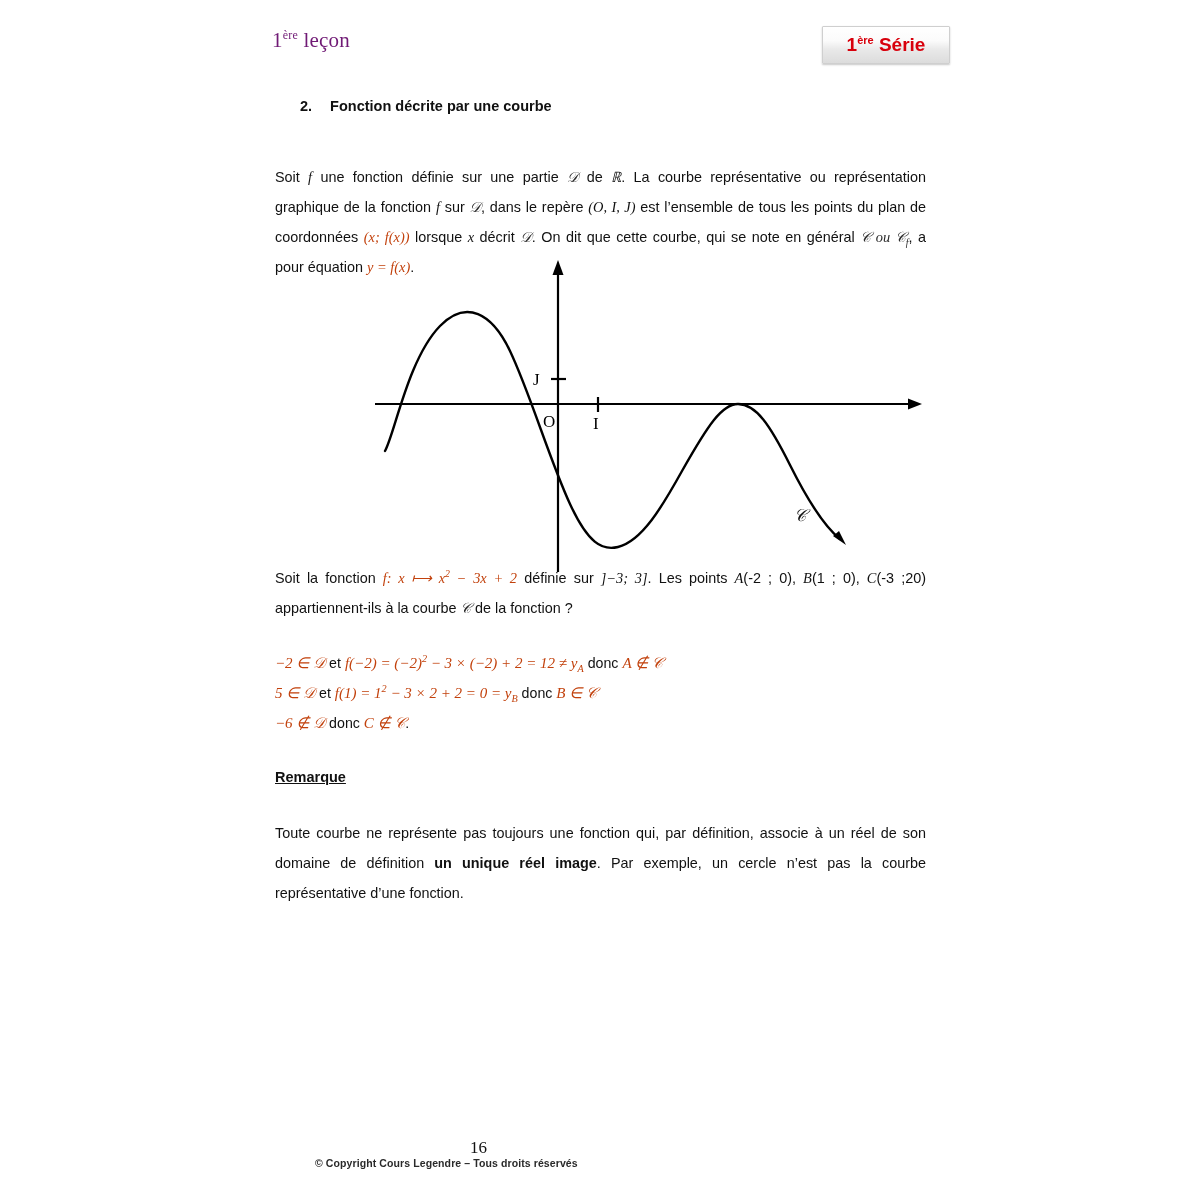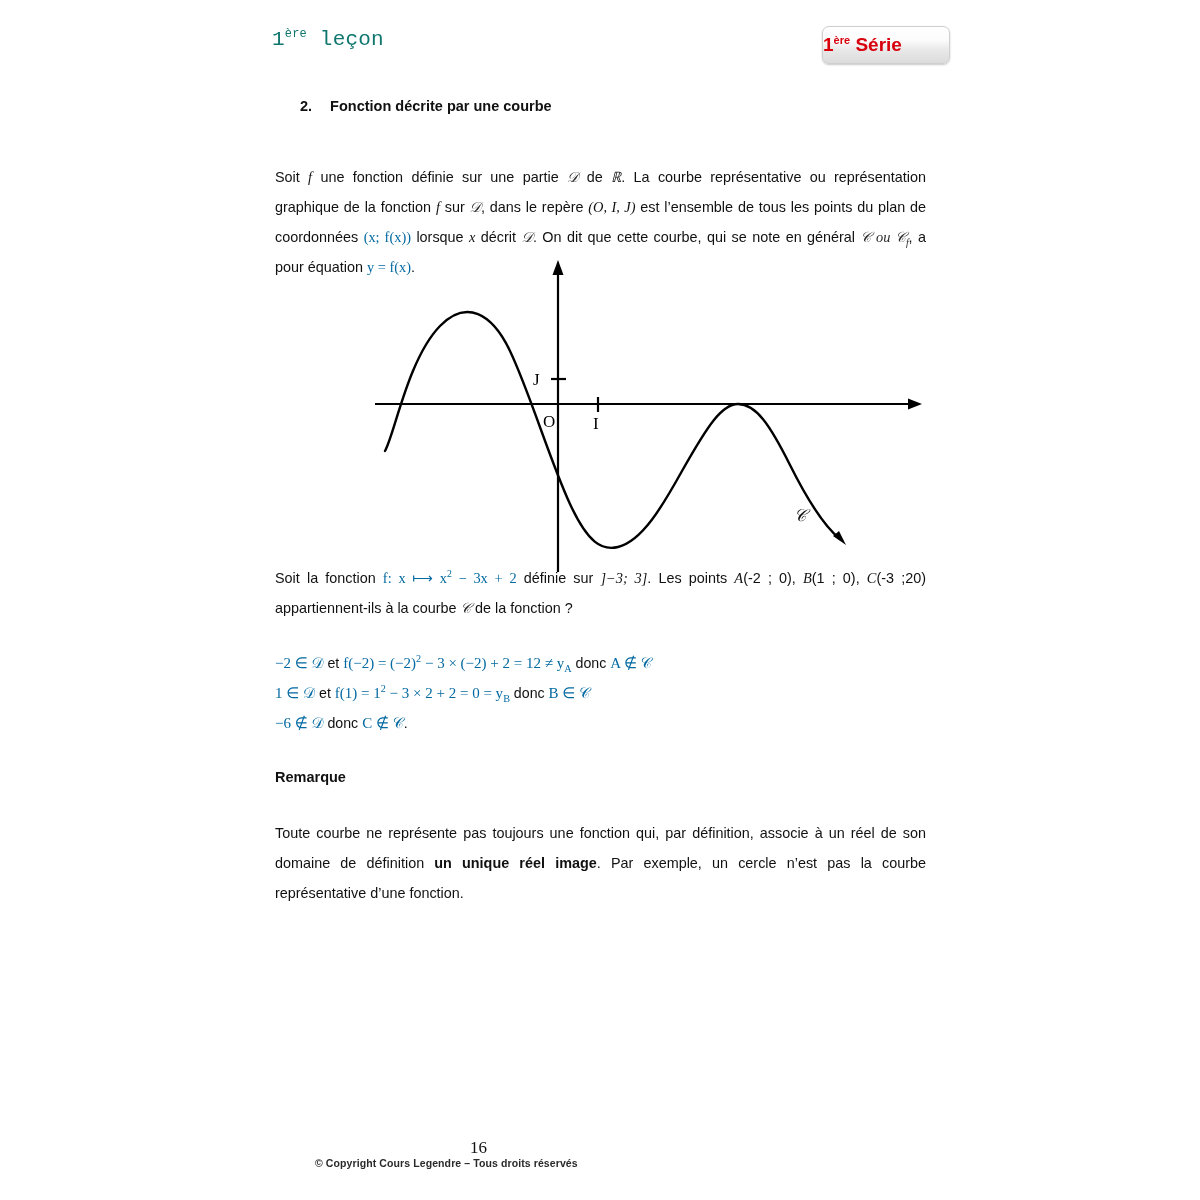--- a/index.html
+++ b/index.html
@@ -21,41 +21,42 @@
     position: absolute;
     top: 0; left: 0;
     width: 1200px;
     height: 80px;
   }
   .lesson-label {
     position: absolute;
     left: 272px;
     top: 28px;
     font-size: 21px;
-    color: #0f766e;
-    font-family: Liberation Mono, monospace;
+    color: #701a75;
+    font-family: Liberation Serif, serif;
     letter-spacing: 0.2px;
   }
   .lesson-label sup {
     font-size: 12px;
     vertical-align: super;
     line-height: 0;
   }
   .serie-badge {
     position: absolute;
     right: 250px;
     top: 26px;
     width: 126px;
     height: 36px;
-    border-radius: 7px;
+    border-radius: 1px;
     background: linear-gradient(to bottom, #ffffff 0%, #fbfbfb 38%, #e9e9e9 62%, #dcdcdc 100%);
     border: 1px solid #cfcfcf;
     box-shadow: 0 1px 2px rgba(0,0,0,0.22);
     display: flex;
     align-items: center;
+    justify-content: center;
   }
   .serie-badge-text {
     color: #d8000c;
     font-size: 19px;
     font-weight: bold;
     font-family: "Liberation Sans", sans-serif;
     white-space: nowrap;
   }
   .serie-badge-text sup {
     font-size: 11px;
@@ -104,21 +105,22 @@
     font-family: "Liberation Serif", serif;
     font-style: italic;
     color: #2b2b2b;
   }
   .bb {
     font-family: "Liberation Serif", serif;
     font-style: italic;
   }
   .mathblue {
     font-family: "Liberation Serif", serif;
-    color: #0369a1;
+    font-style: italic;
+    color: #c2410c;
   }
   sup.sm { font-size: 0.68em; vertical-align: super; line-height: 0; }
   sub.sm { font-size: 0.68em; vertical-align: sub; line-height: 0; }
 
   
   .figure {
     position: absolute;
     left: 95px;
     top: 255px;
     width: 565px;
@@ -153,20 +155,21 @@
     margin-top: 24px;
   }
 
   .remark-heading {
     position: absolute;
     left: 0px;
     top: 769px;
     font-size: 14.5px;
     font-weight: bold;
     color: #111;
+    text-decoration: underline;
   }
   .para-3 {
     position: absolute;
     left: 0px;
     top: 818px;
     width: 651px;
   }
   .para-3 b { font-weight: bold; }
 
   
@@ -233,21 +236,21 @@
       <text x="163" y="130" font-family="Liberation Serif, serif" font-size="17" fill="#000">J</text>
       <text x="424" y="266" font-family="Liberation Serif, serif" font-style="italic" font-size="17" fill="#111">𝒞</text>
     </svg>
   </div>
 
   <div class="para para-2"><span>Soit la fonction </span><span class="mathblue">f: x ⟼ x</span><sup class="sm mathblue">2</sup><span class="mathblue"> − 3x + 2</span><span> définie sur </span><span class="mathv">]−3; 3]</span><span>. Les points </span><span class="mathv">A</span><span>(-2 ; 0), </span><span class="mathv">B</span><span>(1 ; 0), </span><span class="mathv">C</span><span>(-3 ;20)</span><span> appartiennent-ils à la courbe </span><span class="mathcal">𝒞</span><span> de la fonction ?</span></div>
 
   <div class="math-lines">
     <div class="math-line"><span class="mathblue">−2 ∈ 𝒟</span><span class="rm"> et </span><span class="mathblue">f(−2) = (−2)</span><sup class="sm mathblue">2</sup><span class="mathblue"> − 3 × (−2) + 2 = 12 ≠ y</span><sub class="sm mathblue">A</sub><span class="rm"> donc </span><span class="mathblue">A ∉ 𝒞</span></div>
 
-    <div class="math-line"><span class="mathblue">1 ∈ 𝒟</span><span class="rm"> et </span><span class="mathblue">f(1) = 1</span><sup class="sm mathblue">2</sup><span class="mathblue"> − 3 × 2 + 2 = 0 = y</span><sub class="sm mathblue">B</sub><span class="rm">  donc </span><span class="mathblue">B ∈ 𝒞</span></div>
+    <div class="math-line"><span class="mathblue">5 ∈ 𝒟</span><span class="rm"> et </span><span class="mathblue">f(1) = 1</span><sup class="sm mathblue">2</sup><span class="mathblue"> − 3 × 2 + 2 = 0 = y</span><sub class="sm mathblue">B</sub><span class="rm">  donc </span><span class="mathblue">B ∈ 𝒞</span></div>
 
     <div class="math-line"><span class="mathblue">−6 ∉ 𝒟</span><span class="rm"> donc </span><span class="mathblue">C ∉ 𝒞</span><span class="rm">.</span></div>
   </div>
 
   <div class="remark-heading">Remarque</div>
 
   <div class="para para-3"><span>Toute courbe ne représente pas toujours une fonction qui, par définition, associe à un réel de son domaine de définition </span><b>un unique réel image</b><span>. Par exemple, un cercle n’est pas la courbe représentative d’une fonction.</span></div>
 
 </div>
 

